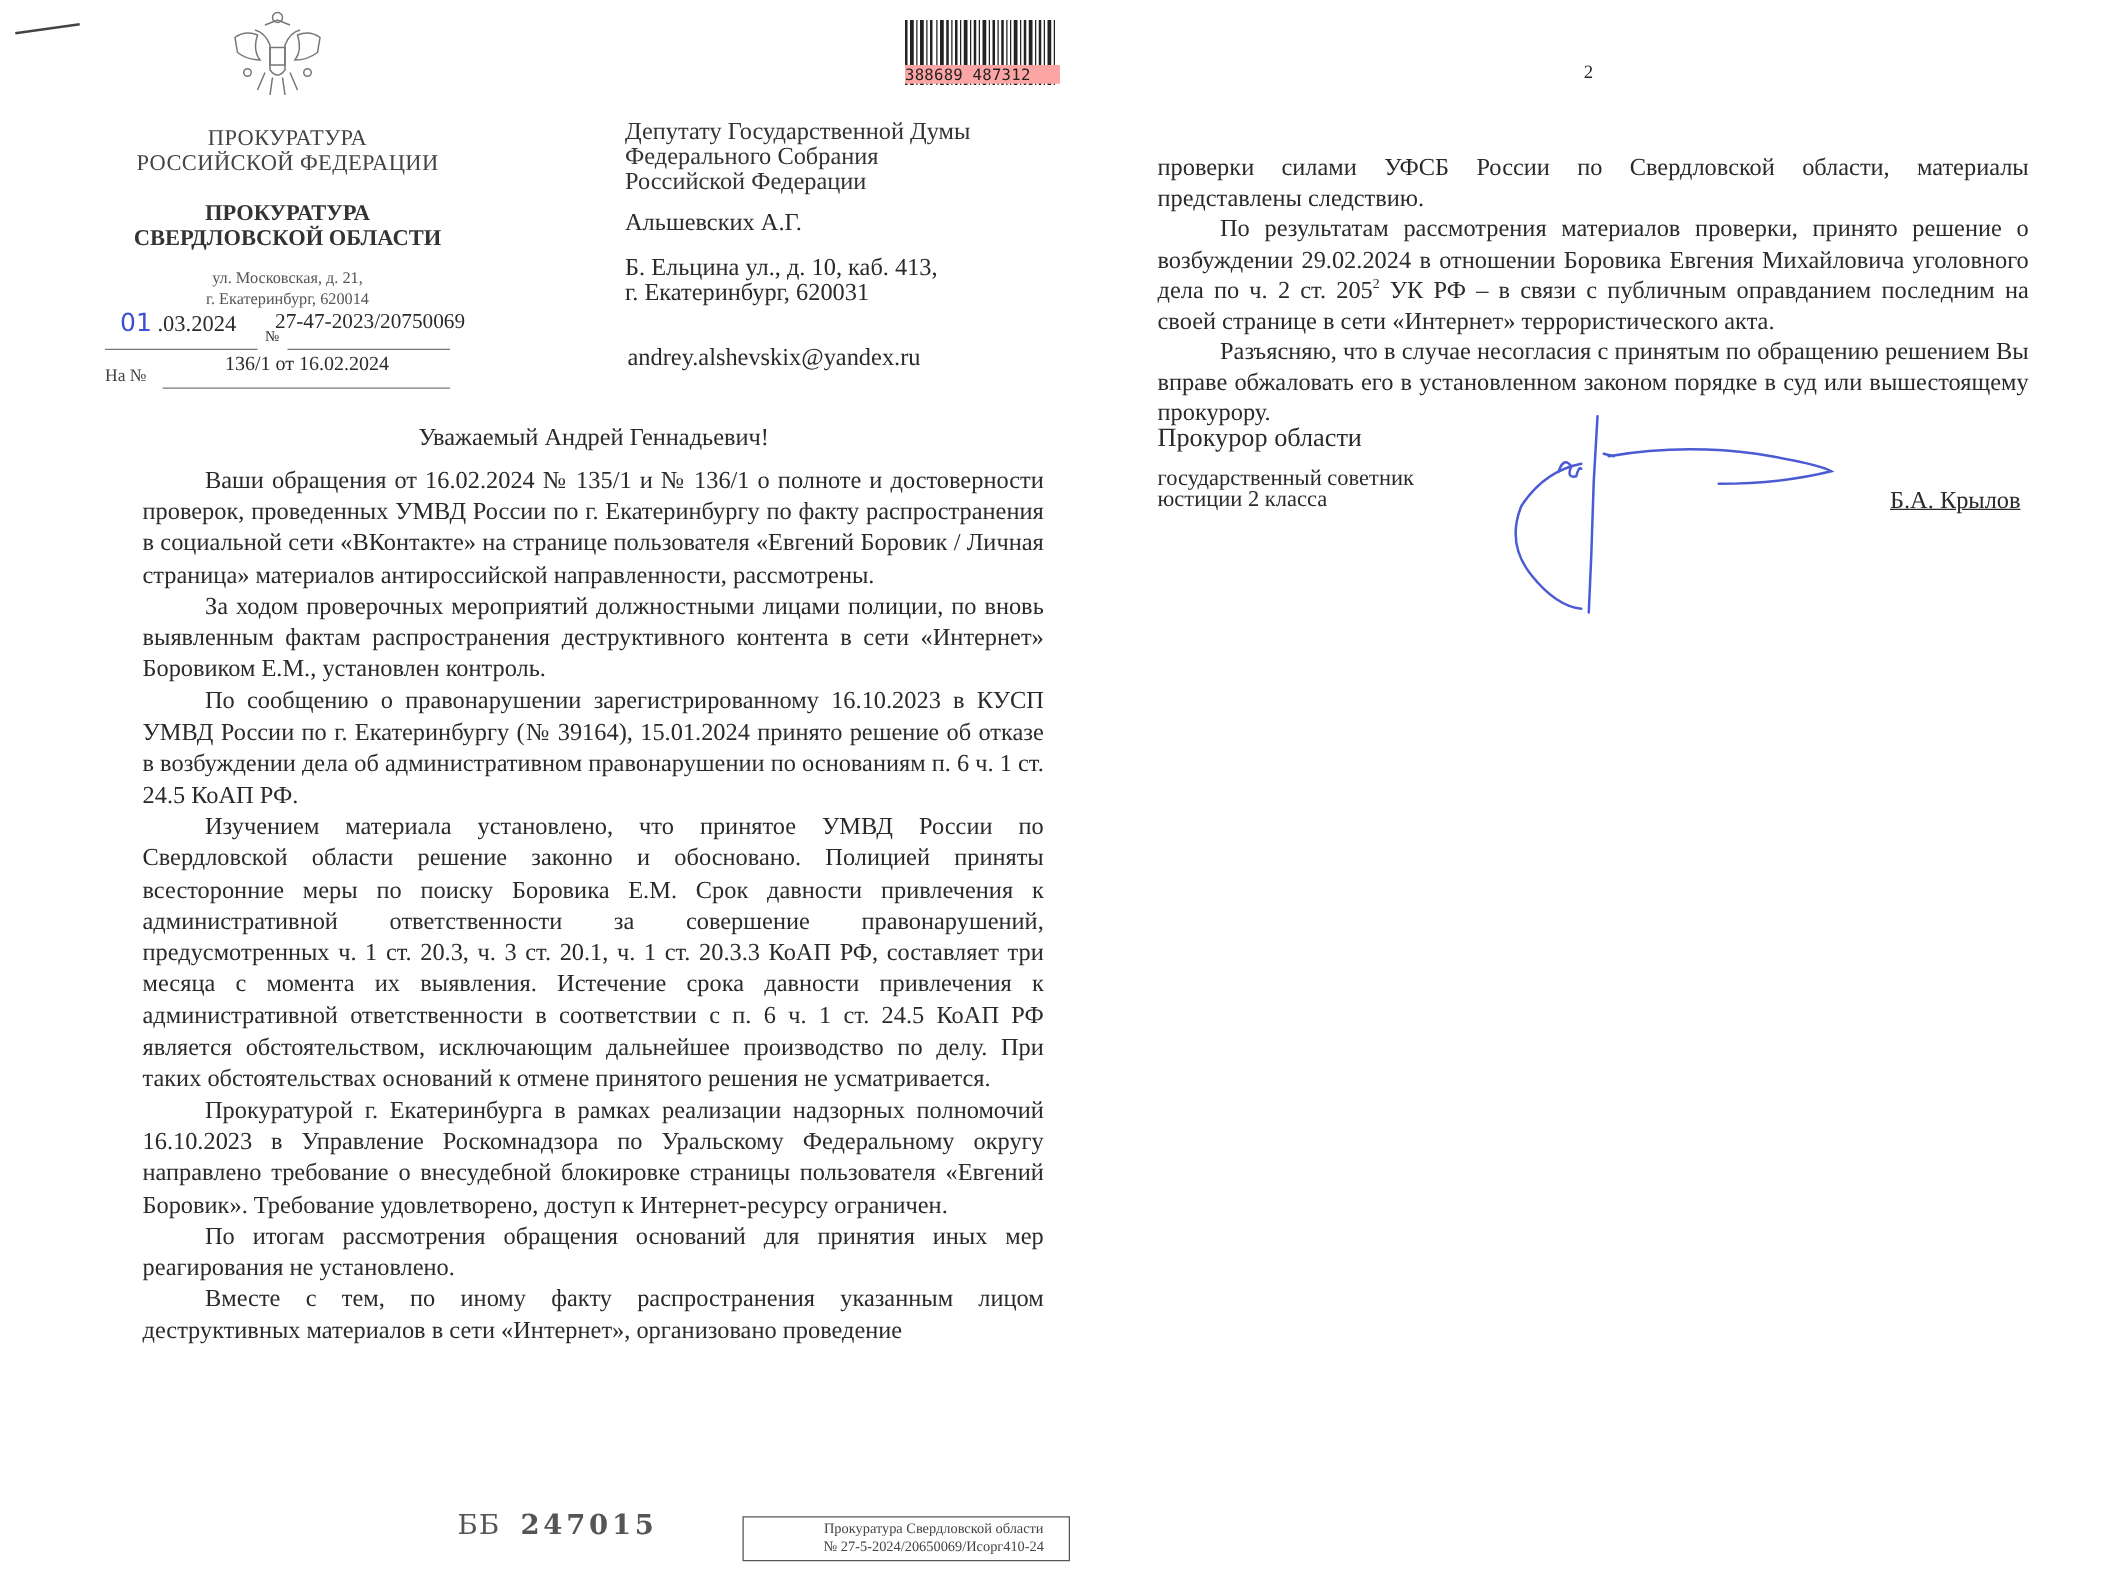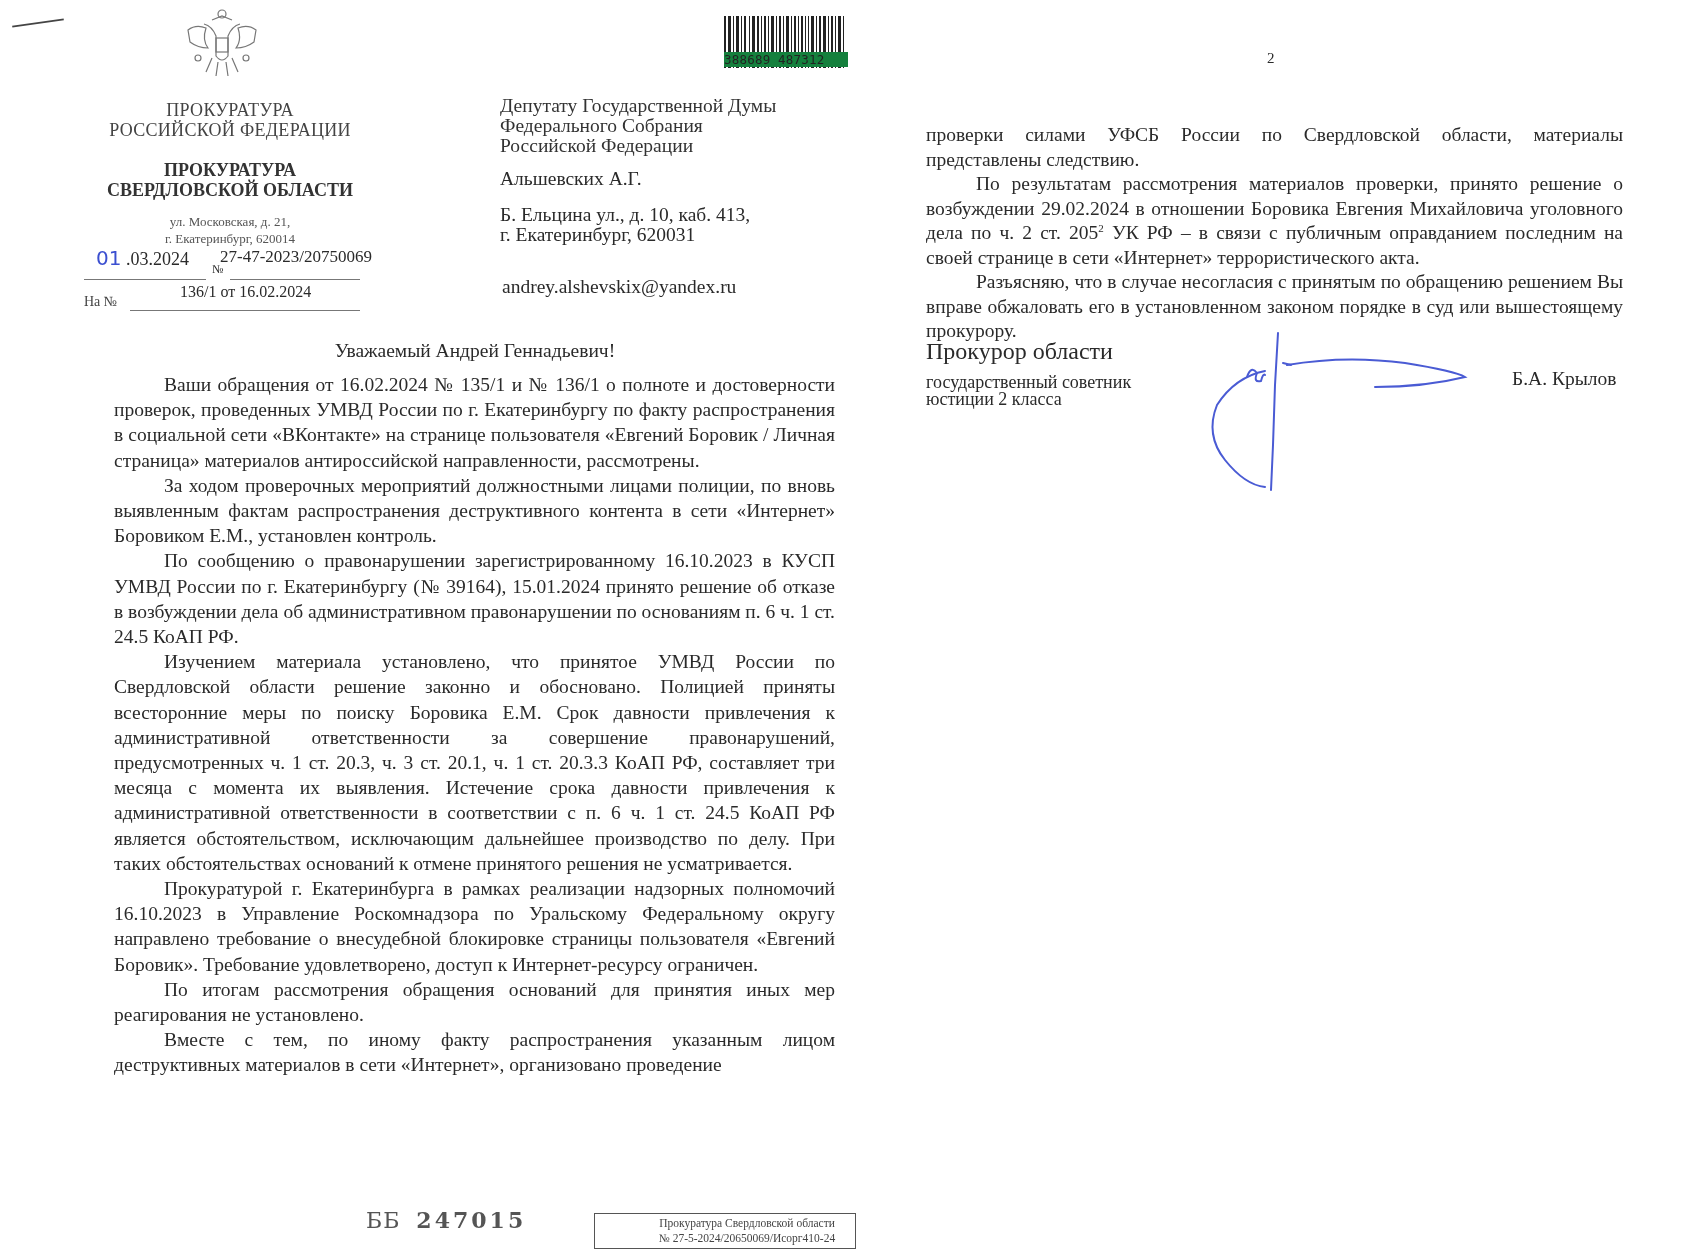--- a/index.html
+++ b/index.html
@@ -15,39 +15,39 @@
   .date-line { left:96px; top:246px; font-size:18px; }
   .date-hand { color:#3b4fd0; font-family:"DejaVu Sans",sans-serif; font-size:20px; }
   .regno { left:220px; top:247px; font-size:17px; }
   .no-sign { left:212px; top:262px; font-size:12px; }
   .uline1 { left:84px; top:279px; width:122px; border-top:1px solid #777; }
   .uline2 { left:230px; top:279px; width:130px; border-top:1px solid #777; }
   .na-label { left:84px; top:294px; font-size:14px; color:#444; }
   .na-value { left:180px; top:283px; font-size:16px; }
   .uline3 { left:130px; top:310px; width:230px; border-top:1px solid #777; }
   .barcode { left:722px; top:16px; width:124px; height:52px; }
-  .barcode-num { left:724px; top:52px; width:124px; font-family:"DejaVu Sans Mono",monospace; font-size:12.5px; letter-spacing:0.2px; background:#15803d; color:#222; }
+  .barcode-num { left:724px; top:52px; width:124px; font-family:"DejaVu Sans Mono",monospace; font-size:12.5px; letter-spacing:0.2px; background:#fca5a5; color:#222; }
   .recipient { left:500px; top:96px; width:360px; font-size:19.5px; line-height:20px; color:#333; }
   .recipient p { margin:0; }
   .rname { left:500px; top:168px; font-size:19.5px; }
   .raddr { left:500px; top:205px; font-size:19.5px; line-height:20px; }
   .remail { left:502px; top:276px; font-size:19.5px; }
   .salutation { left:110px; top:340px; width:730px; text-align:center; font-size:19.5px; }
   .body1 { left:114px; top:372px; width:721px; font-size:19.5px; line-height:25.2px; text-align:justify; }
   .body1 p { margin:0; text-indent:50px; }
   .series { left:366px; top:1207px; font-size:22px; letter-spacing:1px; color:#555; font-family:"DejaVu Serif",serif; }
   .series b { letter-spacing:3px; }
   .stamp-box { left:594px; top:1213px; width:262px; height:36px; border:1.5px solid #555; text-align:center; font-size:11.5px; line-height:15px; padding-top:2px; box-sizing:border-box; color:#444;padding-left:44px; }
   .pagenum { left:1267px; top:50px; font-size:15px; }
   .body2 { left:926px; top:88px; width:697px; font-size:19.5px; line-height:24.5px; text-align:justify;margin-top:35px; }
   .body2 p { margin:0; text-indent:50px; }
   .body2 p.cont { text-indent:0; }
-  .sig-title { left:926px; top:338px; font-size:24px; }
+  .sig-title { left:926px; top:338px; font-size:21px; }
   .sig-rank { left:926px; top:374px; font-size:18px; line-height:17px; }
-  .sig-name { left:1512px; top:368px; font-size:19.5px; }
+  .sig-name { left:1512px; top:390px; font-size:19.5px;text-decoration:underline; }
   .signature { left:1195px; top:325px; width:280px; height:170px; }
   sup { font-size:11px; line-height:0; }
 </style>
 </head>
 <body>
 
 <div class="abs pen-mark"></div>
 
 <svg class="abs emblem" viewBox="0 0 80 74">
   <g fill="none" stroke="#777" stroke-width="1.2">

